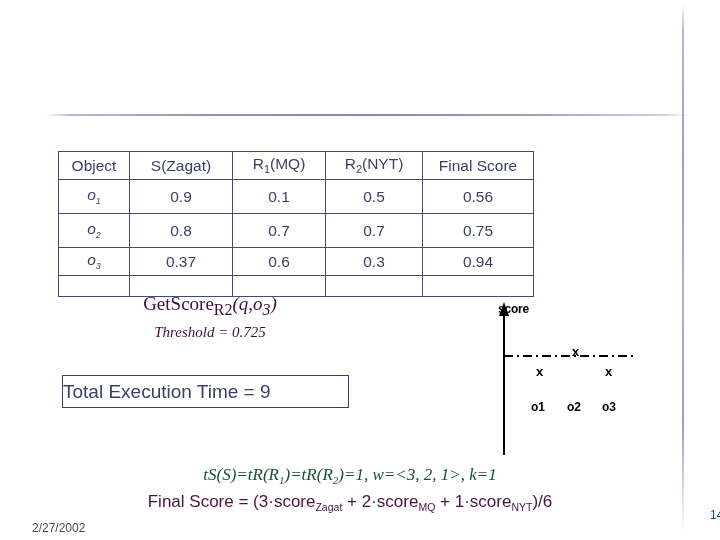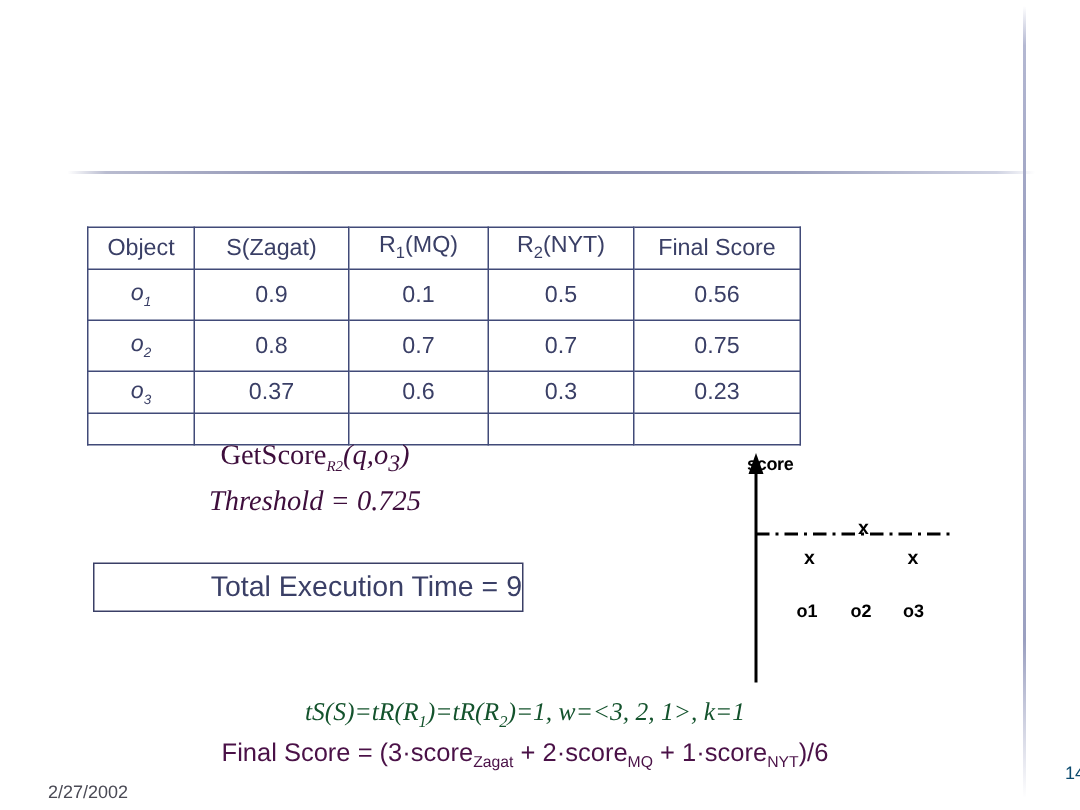--- a/index.html
+++ b/index.html
@@ -118,40 +118,40 @@
     top: 292px;
     width: 300px;
     text-align: center;
     color: #3e0e3c;
     font-family: "Liberation Serif", serif;
     line-height: 23px;
   }
   #getscore-line {
     font-size: 19px;
   }
-  #getscore-line .sub { font-size: 10px; vertical-align: sub; font-style: italic; }
+  #getscore-line .sub { font-size: 16px; vertical-align: sub; }
   #getscore-line .ital { font-style: italic; }
   #threshold-line {
-    font-size: 19px;
+    font-size: 15px;
     font-style: italic;
   }
 
   
   #exec-time-box {
     position: absolute;
     left: 62px;
     top: 375px;
     width: 285px;
     height: 31px;
     border: 1.4px solid #3a3f66;
     color: #3a3f66;
     font-size: 19px;
     display: flex;
     align-items: center;
-    justify-content: flex-end;
+    justify-content: flex-start;
     background: #ffffff;
   }
 
   
   #score-diagram {
     position: absolute;
     left: 478px;
     top: 300px;
     width: 210px;
     height: 160px;
@@ -256,21 +256,21 @@
         <td class="c-zagat">0.8</td>
         <td class="c-mq">0.7</td>
         <td class="c-nyt">0.7</td>
         <td class="c-final">0.75</td>
       </tr>
       <tr class="row-short">
         <td class="obj-cell c-obj"><span>o</span><sub>3</sub></td>
         <td class="c-zagat">0.37</td>
         <td class="c-mq">0.6</td>
         <td class="c-nyt">0.3</td>
-        <td class="c-final">0.23</td>
+        <td class="c-final">0.94</td>
       </tr>
       <tr class="row-empty">
         <td class="c-obj">&nbsp;</td>
         <td class="c-zagat">&nbsp;</td>
         <td class="c-mq">&nbsp;</td>
         <td class="c-nyt">&nbsp;</td>
         <td class="c-final">&nbsp;</td>
       </tr>
     </tbody>
 </table>

